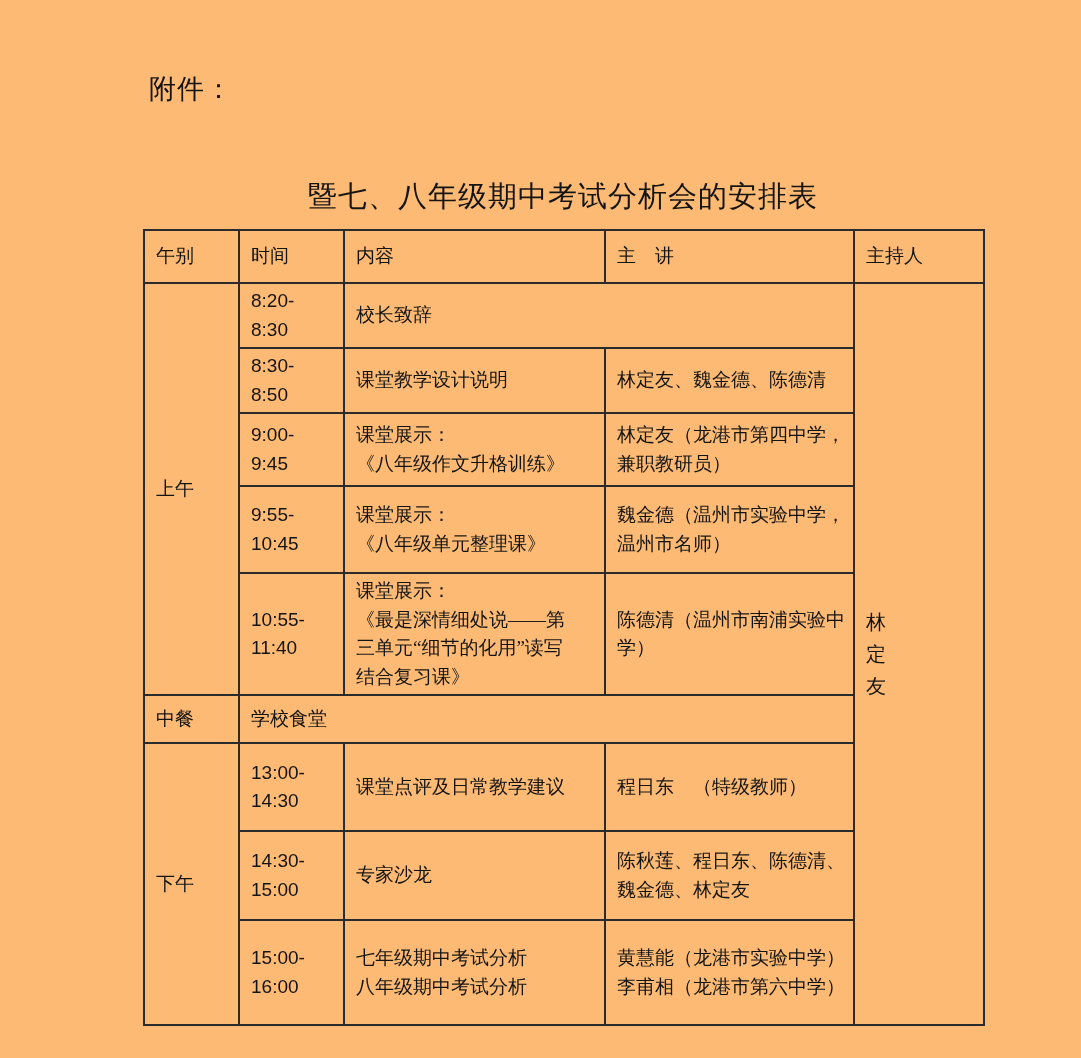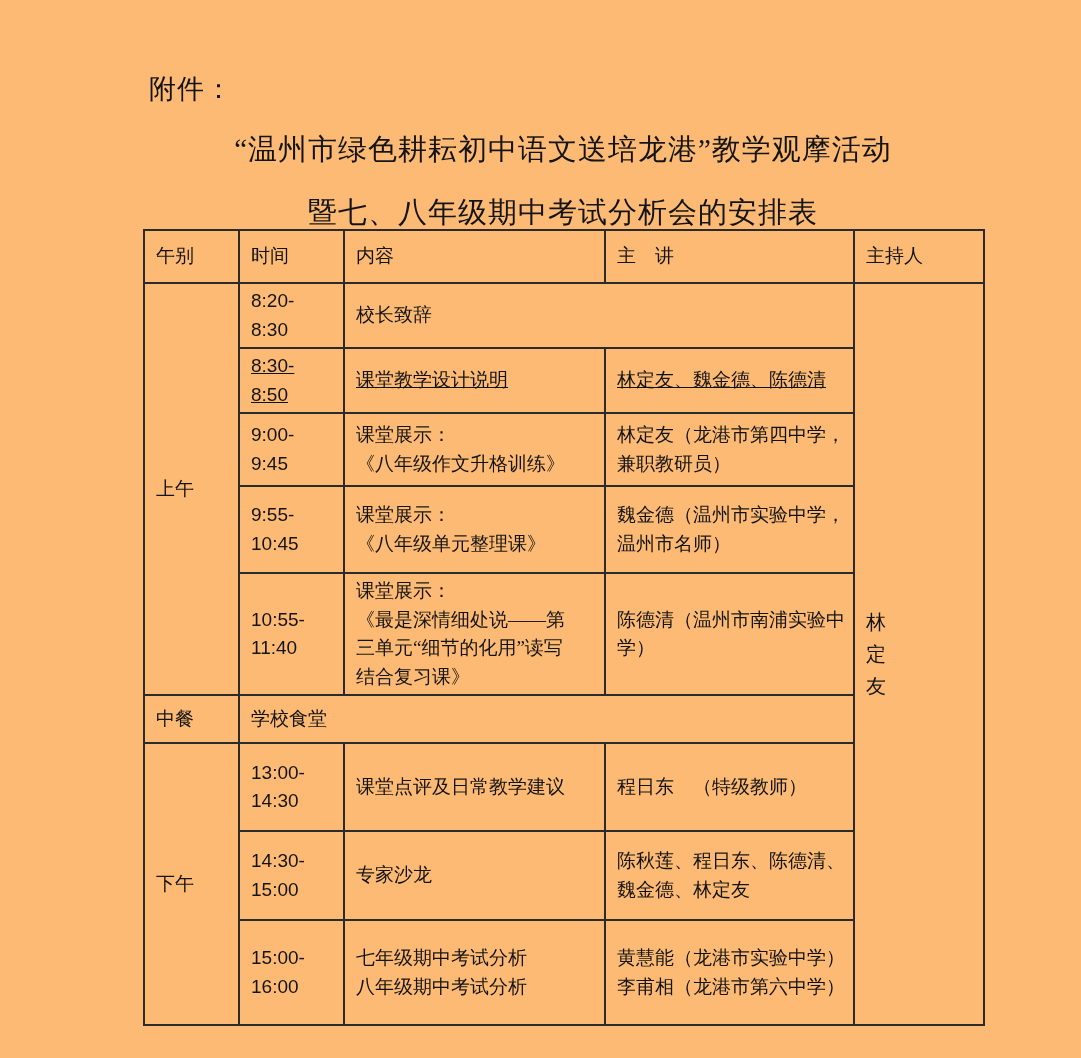--- a/index.html
+++ b/index.html
@@ -14,41 +14,41 @@
   .attachment {
     position:absolute; left:149px; top:71px;
     font-size:27px; letter-spacing:1px;
   }
   .title-line {
     position:absolute; left:143px; width:840px;
     text-align:center; font-size:29px; letter-spacing:1px;
     white-space:nowrap;
   }
   .title-line.l1 { top:130px; }
-  .title-line.l2 { top:193px; }
+  .title-line.l2 { top:177px; }
 
   table.schedule {
     position:absolute; left:143px; top:229px;
     width:840px;
     border-collapse:collapse; table-layout:fixed;
   }
   table.schedule td, table.schedule th {
     border:2px solid #2b2b2b;
     font-weight:normal;
     font-size:19px;
     line-height:1.5;
     vertical-align:middle;
     text-align:left;
     padding:3px 6px 3px 11px;
     white-space:pre-line;
     overflow:hidden;
   }
   tr.h-header  { height:53px;font-family:Liberation Serif, serif; }
   tr.r1 { height:56px; }
-  tr.r2 { height:61px;text-decoration:underline; }
+  tr.r2 { height:61px; }
   tr.r3 { height:73px;margin-top:28px; }
   tr.r4 { height:87px; }
   tr.r5 { height:120px; }
   tr.r-lunch { height:48px; }
   tr.r6 { height:88px; }
   tr.r7 { height:89px; }
   tr.r8 { height:105px; }
 
   td.time-cell {
     font-family:"Liberation Sans","DejaVu Sans",sans-serif;
@@ -64,21 +64,20 @@
     line-height:1.6;
     font-size:20px;
   }
 </style>
 </head>
 <body>
 
 <div class="page">
 
   <div class="attachment">附件：</div>
-  <div class="title-line l1">“温州市绿色耕耘初中语文送培龙港”教学观摩活动</div>
   <div class="title-line l2">暨七、八年级期中考试分析会的安排表</div>
 
   <table class="schedule">
     <colgroup>
       <col style="width:95px">
       <col style="width:105px">
       <col style="width:261px">
       <col style="width:249px">
       <col style="width:130px">
     </colgroup>

